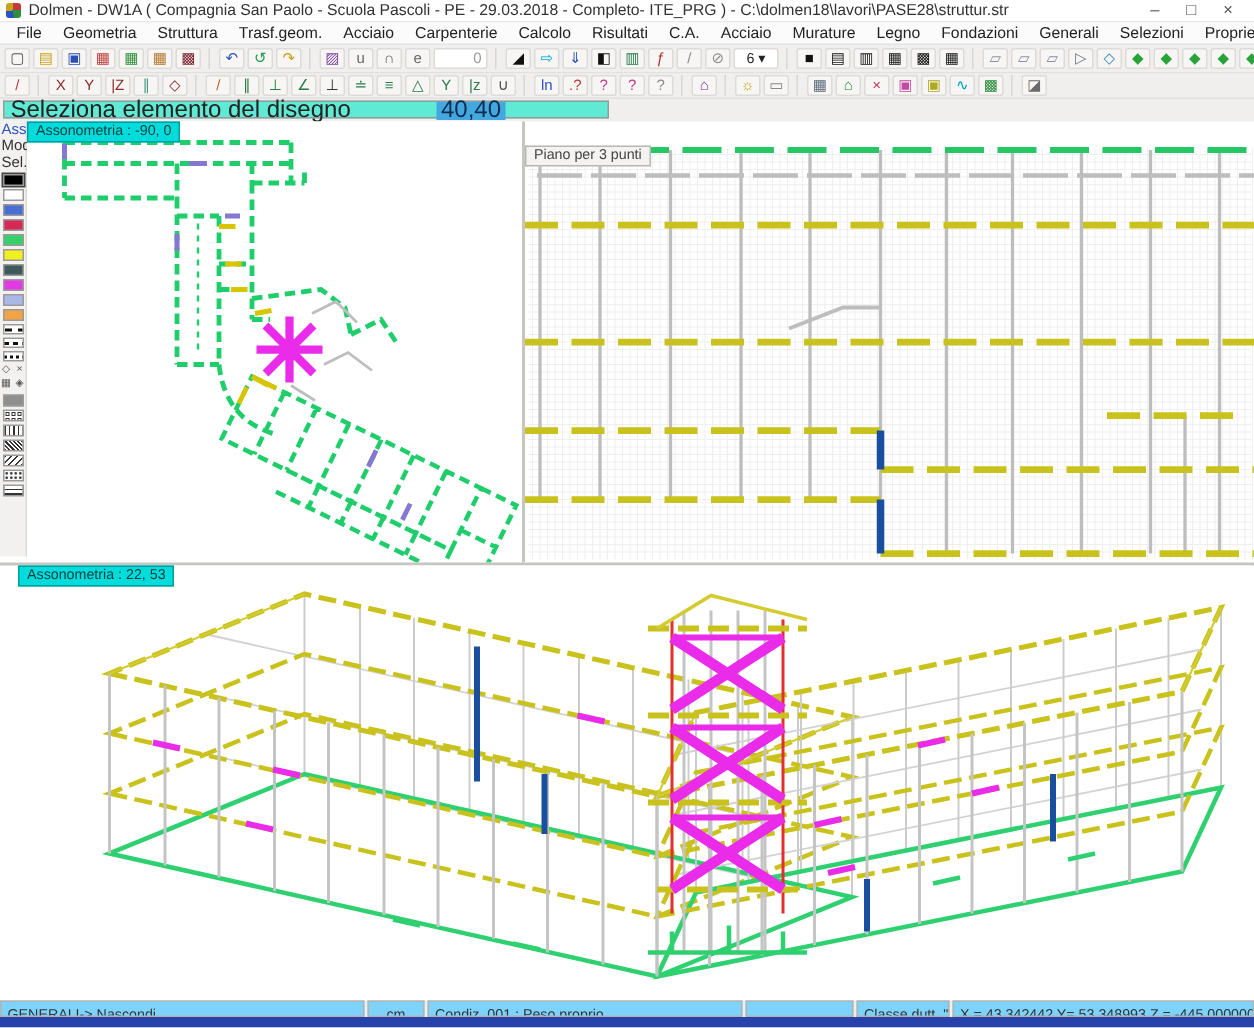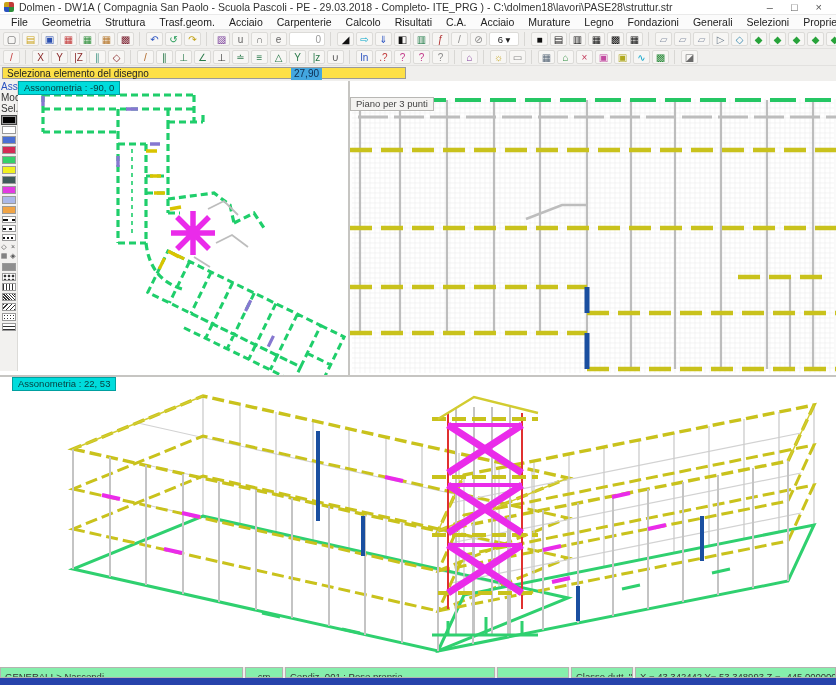--- a/index.html
+++ b/index.html
@@ -20,22 +20,22 @@
   .toolbar{background:#f0efed;display:flex;align-items:center;padding:1px 2px;box-sizing:border-box;border-bottom:1px solid #e2e1df;}
   #tb1{height:19px;} #tb2{height:17px;}
   .tbgroup{display:flex;align-items:center;margin-right:5px;padding-right:4px;border-right:1px solid #d8d7d4;}
   .tbgroup:last-child{border-right:none;}
   .tbicon{width:17px;height:14px;margin:0 1px;background:#f7f6f4;border:1px solid #dcdbd8;border-radius:2px;
           text-align:center;line-height:13px;font-size:10px;cursor:default;overflow:hidden;box-sizing:border-box;}
   .tbicon.box{width:36px;background:#fff;text-align:right;padding-right:3px;color:#999;}
   .tbicon.select{width:30px;background:#fff;font-size:9.5px;}
   
   .promptrow{height:15px;position:relative;background:#f0efed;}
-  .promptbox{position:absolute;left:2px;top:1px;width:404px;height:12px;background:#fde047;border:1px solid #9a9a9a;
-             font-size:10px;line-height:12px;padding-left:4px;box-sizing:border-box;color:#222;}
+  .promptbox{position:absolute;left:2px;top:1px;width:404px;height:12px;background:#5eead4;border:1px solid #9a9a9a;
+             font-size:16px;line-height:12px;padding-left:4px;box-sizing:border-box;color:#222;}
   .promptsel{position:absolute;left:288px;top:0;background:#43a7e0;color:#0c2c4e;padding:0 3px;height:12px;line-height:12px;}
   
   .main{position:absolute;left:0;top:81px;width:836px;height:586px;background:#ffffff;}
   .sidebar{position:absolute;left:0;top:0;width:18px;height:290px;background:#f2f1ef;border-right:1px solid #dcdbd8;box-sizing:border-box;}
   .sblabel{font-size:10px;line-height:11px;text-align:left;padding-left:1px;white-space:nowrap;}
   .swatch{width:14px;height:8px;margin:2px auto 1px auto;border:1px solid #9a9a9a;box-sizing:border-box;}
   .swatch.sel{outline:1px solid #444;}
   .lswatch{width:14px;height:7px;margin:2px auto;background:#fff;border:1px solid #9a9a9a;box-sizing:border-box;display:flex;align-items:center;}
   .lswatch i{display:block;width:100%;height:2px;}
   .d1{background:repeating-linear-gradient(90deg,#111 0 5px,transparent 5px 9px);}
@@ -55,21 +55,21 @@
   #vpTR{left:350px;top:16px;width:486px;height:362px;}
   #vpB{left:12px;top:296px;width:822px;height:290px;}
   .vsep{position:absolute;left:348px;top:0;width:2px;height:294px;background:#c6c5c2;}
   .hsep{position:absolute;left:0;top:294px;width:836px;height:2px;background:#c6c5c2;}
   .chip{position:absolute;left:0;top:0;font-size:9.5px;line-height:12px;padding:0 5px;border:1px solid #7aa;z-index:5;}
   .chip.cyan{background:#00dcdc;border-color:#00a0a0;color:#063c3c;}
   .chip.plain{background:#f4f3f1;border-color:#b8b7b4;color:#444;}
   svg{display:block;}
   
   .statusbar{position:absolute;left:0;bottom:7px;width:836px;height:11px;background:#f0efed;display:flex;gap:2px;align-items:stretch;font-size:9.5px;}
-  .sbox{border:1px solid #b4b3b0;background:#86efac;line-height:9px;padding:4px 4px;box-sizing:border-box;color:#333;white-space:nowrap;overflow:hidden;}
+  .sbox{border:1px solid #b4b3b0;background:#7dd3fc;line-height:9px;padding:4px 4px;box-sizing:border-box;color:#333;white-space:nowrap;overflow:hidden;}
   .bluestrip{position:absolute;left:0;bottom:0;width:836px;height:7px;background:#2743ab;}
 </style>
 </head>
 <body>
 
 <div class="titlebar">
   <span class="appicon"></span>
   <span class="wtitle">Dolmen - DW1A ( Compagnia San Paolo - Scuola Pascoli - PE - 29.03.2018 - Completo- ITE_PRG ) - C:\dolmen18\lavori\PASE28\struttur.str</span>
   <span class="wctrls">
     <span>–</span>
@@ -198,21 +198,21 @@
       <div class="tbicon" style="color: rgb(42, 138, 58);">▩</div>
     </div>
     <div class="tbgroup">
       <div class="tbicon" style="color: rgb(106, 106, 106);">◪</div>
     </div>
   </div>
 
 <div class="promptrow">
   <div class="promptbox">
     <span>Seleziona  elemento del disegno</span>
-    <span class="promptsel">27,90</span>
+    <span class="promptsel">40,40</span>
   </div>
 </div>
 
 <div class="main">
   <div class="sidebar" id="sidebar">
       <div class="sblabel" style="color: rgb(42, 82, 192);">Ass.</div>
       <div class="sblabel" style="color: rgb(51, 51, 51);">Mod</div>
       <div class="sblabel" style="color: rgb(51, 51, 51);">Sel.</div>
       <div class="swatch sel" style="background: rgb(0, 0, 0);"></div>
       <div class="swatch" style="background: rgb(255, 255, 255);"></div>

